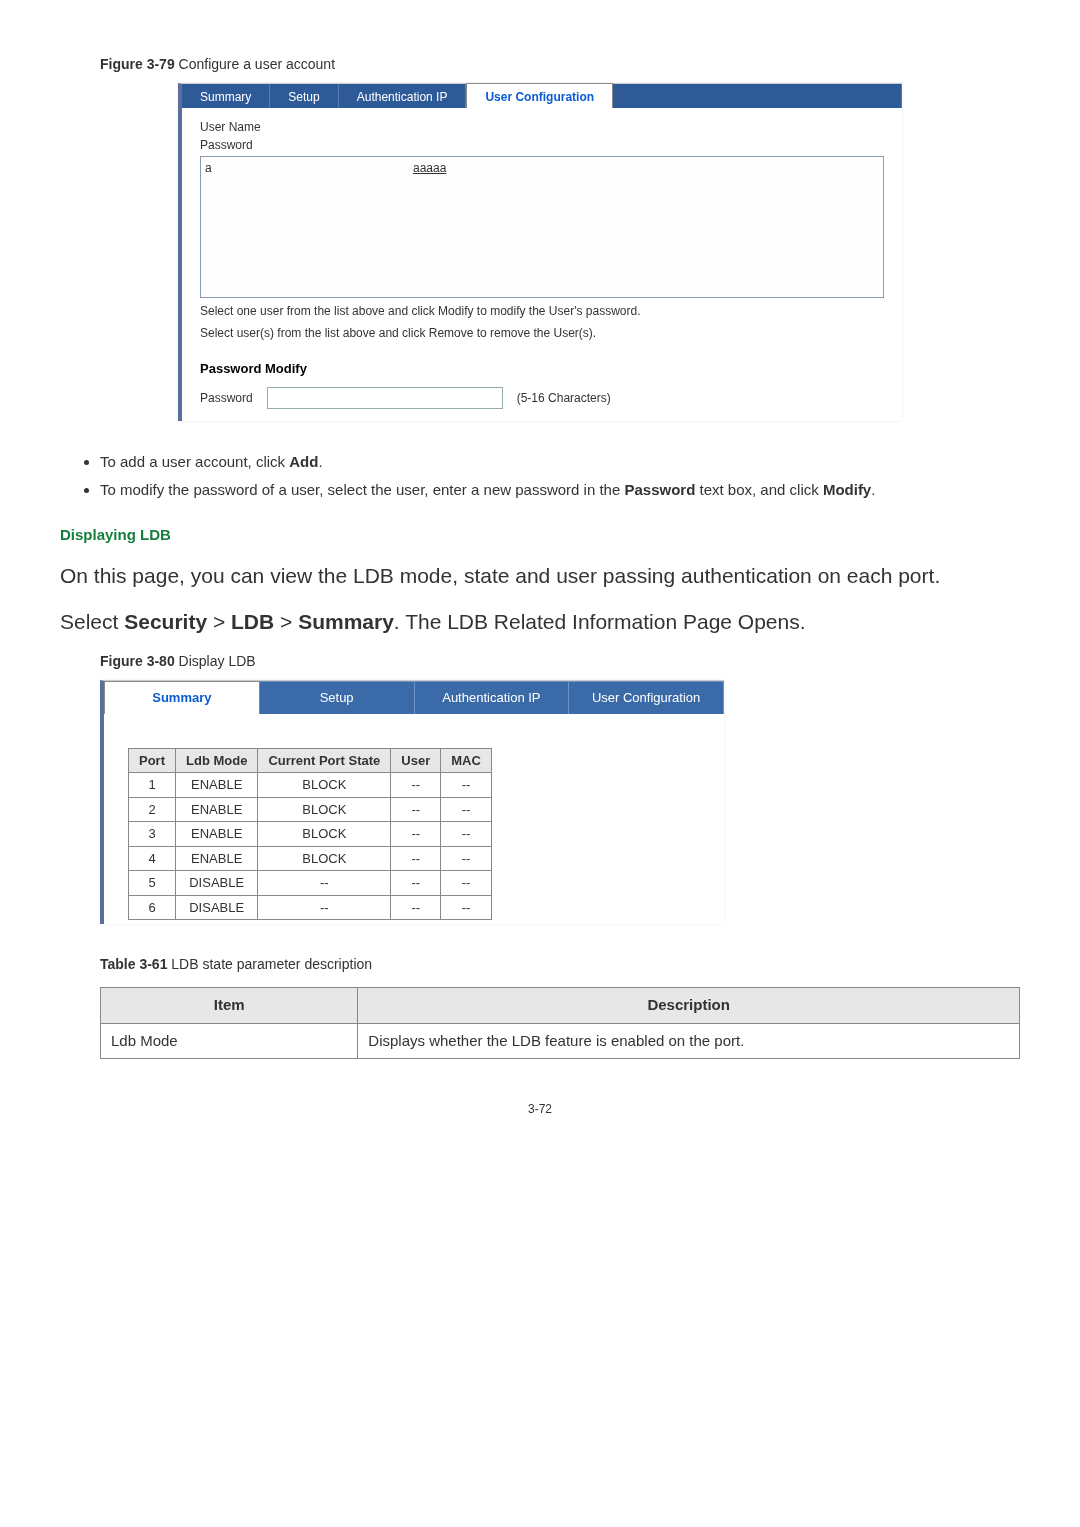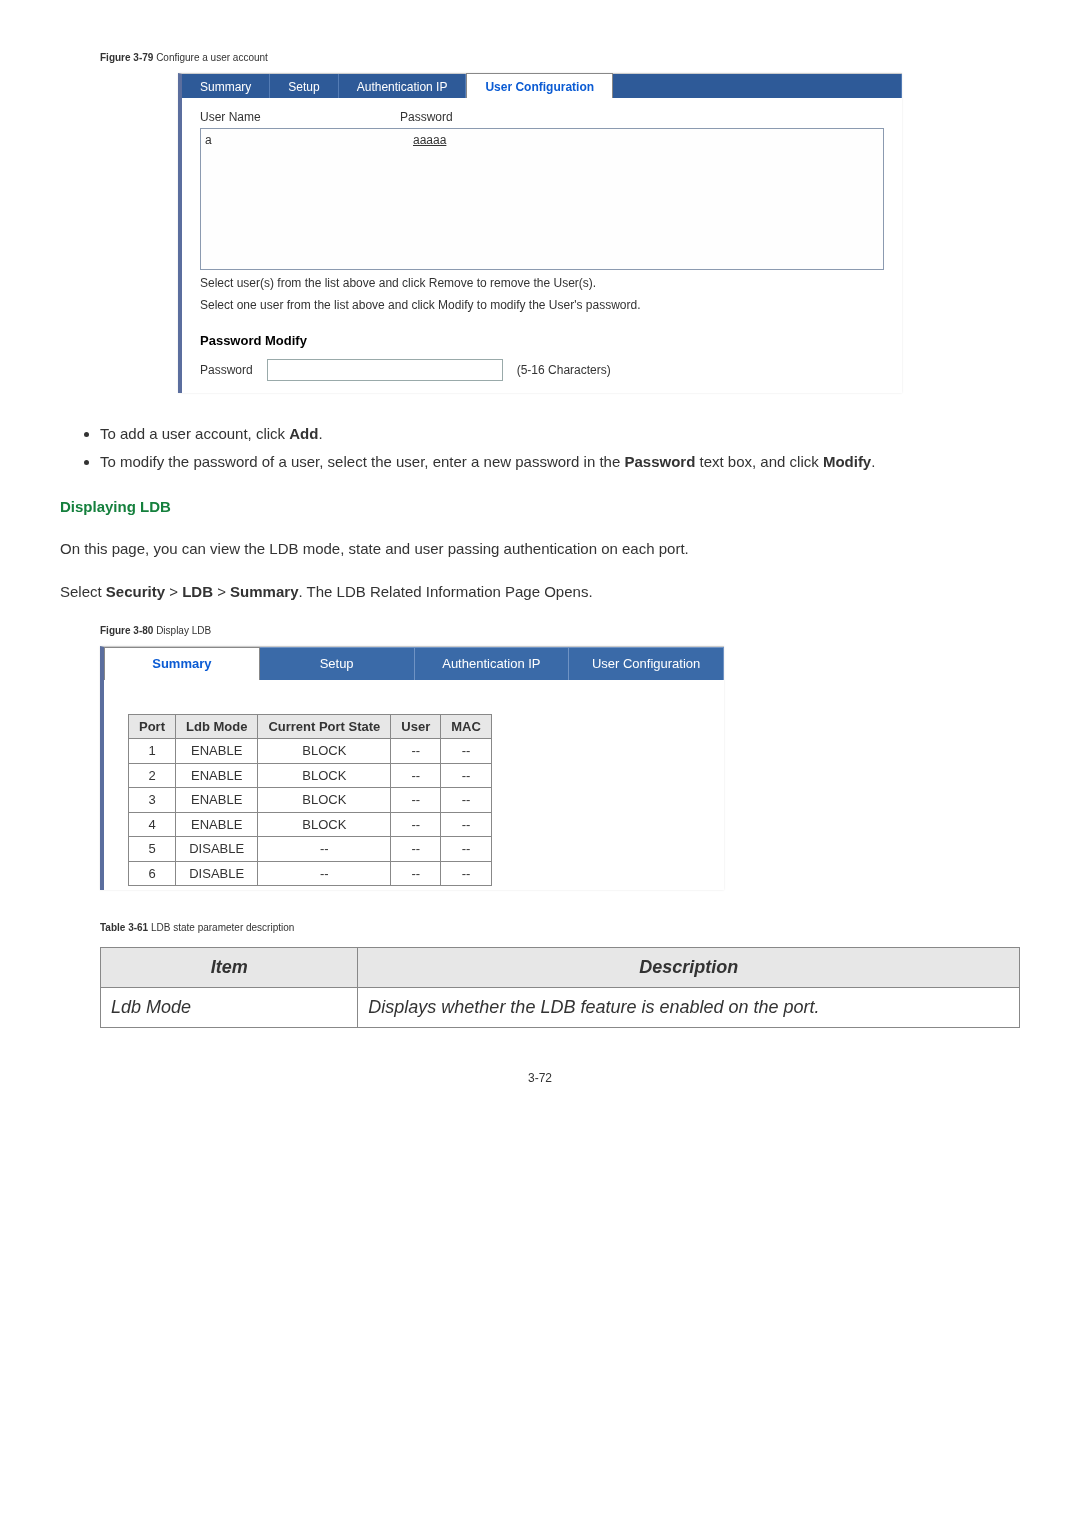--- a/index.html
+++ b/index.html
@@ -4,21 +4,21 @@
 <style>
   body {
     font-family: Arial, sans-serif;
     font-size: 14px;
     color: #333;
     background: #fff;
     margin: 0;
     padding: 40px 60px;
     line-height: 1.5;
   }
-  .figure-title { font-size: 10px; margin-bottom: 8px; }
+  .figure-title { font-size: 14px; margin-bottom: 8px; }
   .figure-title b { font-weight: bold; }
   .screenshot1 {
     border-left: 4px solid #5b6e9e;
     border-top: 1px solid #ccc;
     background: #fff;
     width: 720px;
     margin: 0 auto 30px auto;
     padding-bottom: 12px;
     box-shadow: 0 0 2px rgba(0,0,0,.1);
   }
@@ -38,21 +38,21 @@
     background: #fff;
     color: #0b5bd3;
     font-weight: bold;
     border: 1px solid #888;
     border-bottom: none;
     margin-top: -1px;
   }
   .tabbar1 .filler { flex: 1; }
   .inner1 { padding: 6px 18px 0 18px; }
   .section-h { font-weight: bold; font-size: 13px; margin: 18px 0 8px 0; color:#000;}
-  .userhdr { display:flex; font-size:12px; margin-top:4px;}
+  .userhdr { display:flex; font-size:12px; margin-top:4px;flex-direction:column;}
   .userhdr .c1 { width: 200px; }
   .userhdr .c2 { flex:1; }
   .userbox {
     border:1px solid #8b9ab0;
     height:140px;
     margin-top:2px;
     display:flex;
     font-size:12px;
     background:#fefefe;
   }
@@ -60,21 +60,21 @@
   .userbox .c2 { flex:1; padding:2px 4px;text-decoration:underline;}
   .hint { font-size:12px; color:#333; margin-top:6px; line-height:1.3;}
   .pwrow { display:flex; align-items:center; font-size:12px; margin-top:8px; gap:14px;}
   .pwrow input {
     border:1px solid #9aa; height:18px; width:230px; font-size:12px;
   }
   .indented { margin-left: 40px; }
   ul.bullets { list-style: disc; margin: 24px 0 11px 40px; padding:0;}
   ul.bullets li { margin-bottom:6px; font-size:15px;}
   h3.redhead { color:#15803d; font-size:15px; margin:22px 0 12px 0; font-weight:bold;}
-  .bodytext { font-size:15px; margin:20px 0;}
+  .bodytext { font-size:21px; margin:14px 0;}
   .screenshot2 {
     border-left: 4px solid #5b6e9e;
     border-top:1px solid #ccc;
     width: 620px;
     margin: 0 auto 30px 40px;
     background:#fff;
     box-shadow: 0 0 2px rgba(0,0,0,.1);
     padding-bottom:4px;
   }
   .tabbar2 {
@@ -106,22 +106,21 @@
   .ldb-table th, .ldb-table td {
     border:1px solid #888;
     padding:2px 10px;
     text-align:center;
   }
   .ldb-table th { background:#e7e7e7; font-weight:bold;}
   .desc-table {
     border-collapse: collapse;
     width: 100%;
     margin-top:12px;
-    font-size:18px;
-    font-style:italic;
+    font-size:15px;
   }
   .desc-table th, .desc-table td {
     border:1px solid #888;
     padding:6px 10px;
   }
   .desc-table th { background:#e7e7e7; text-align:center; font-weight:bold;}
   .pagenum { text-align:center; font-size:12px; margin-top:41px; color:#333;}
 </style>
 </head>
 <body>
@@ -141,22 +140,22 @@
   </div>
   <div class="inner1">
     <div class="userhdr">
       <div class="c1">User Name</div>
       <div class="c2">Password</div>
     </div>
     <div class="userbox">
       <div class="c1">a</div>
       <div class="c2">aaaaa</div>
     </div>
+    <div class="hint">Select one user from the list above and click Modify to modify the User's password.</div>
     <div class="hint">Select user(s) from the list above and click Remove to remove the User(s).</div>
-    <div class="hint">Select one user from the list above and click Modify to modify the User's password.</div>
     <div class="section-h">Password Modify</div>
     <div class="pwrow">
       <span>Password</span>
       <input type="password" style="">
       <span>(5-16 Characters)</span>
     </div>
   </div>
 </div>
 
 <ul class="bullets">

